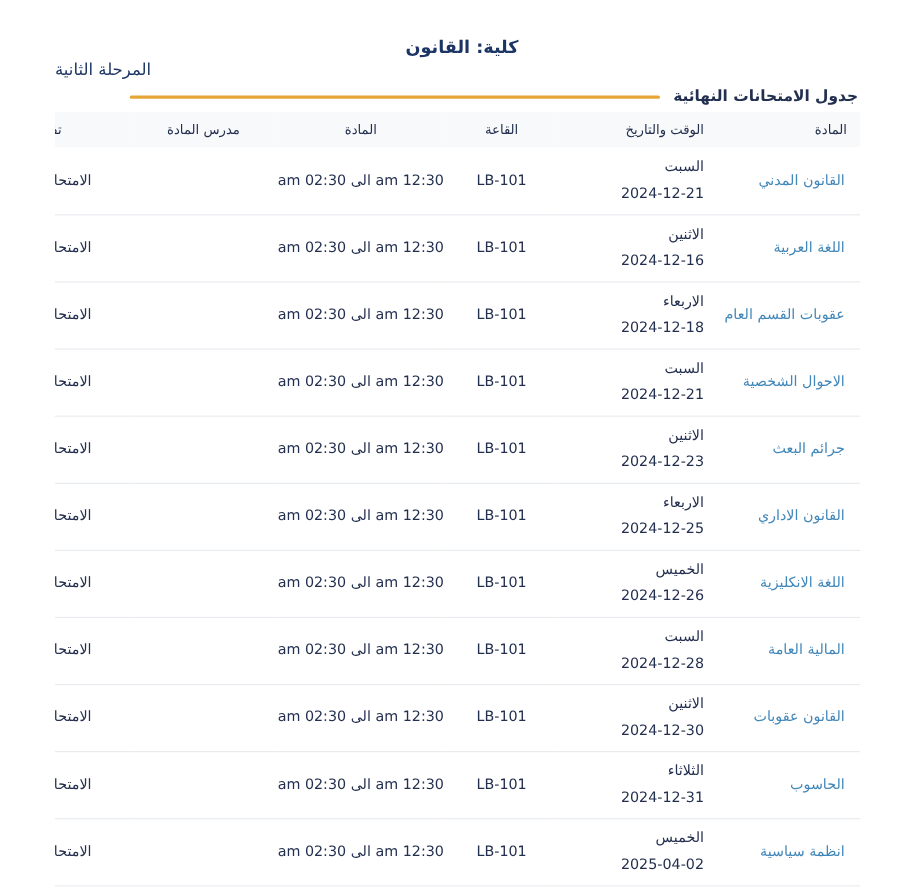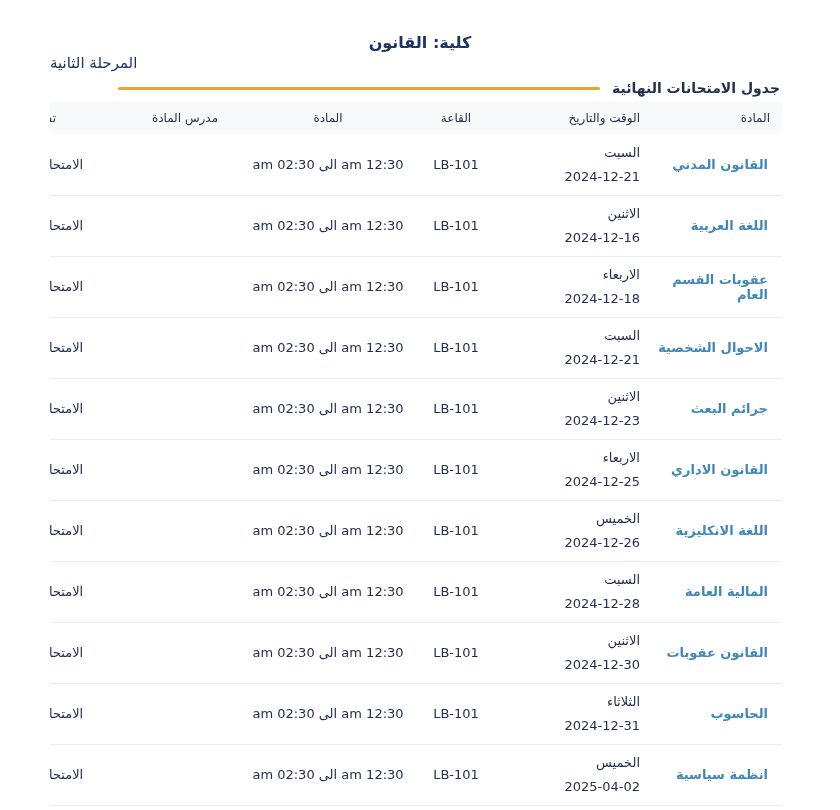--- a/index.html
+++ b/index.html
@@ -56,21 +56,21 @@
   .col-time{width:152px;}
   .col-teacher{width:134px;}
   
 
   tbody td{
     height:61px;border-bottom:1px solid var(--row-border);
     text-align:center;vertical-align:middle;
     font-size:13px;color:var(--text-dark);padding:0;
   }
   td.td-subject{text-align:right;padding-right:14px;}
-  .subject-link{color:var(--subject);cursor:pointer;font-weight:bold;}
+  .subject-link{color:var(--subject);cursor:pointer;}
   .day-label{margin-bottom:9px;line-height:15px;}
   .date-label{line-height:15px;}
   .ltr-isolate{direction:ltr;unicode-bidi:isolate;}
 </style>
 </head>
 <body>
 
 <div class="page">
 
   <header>

